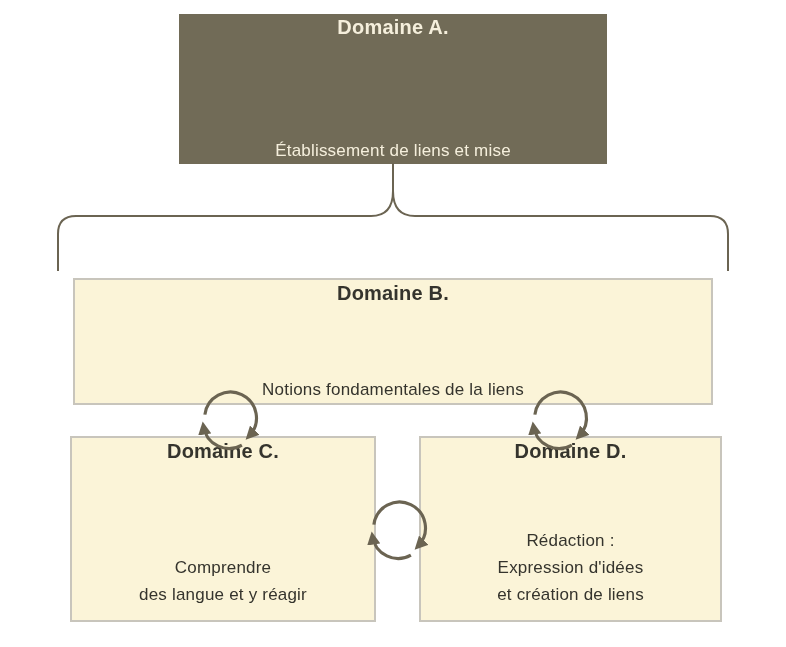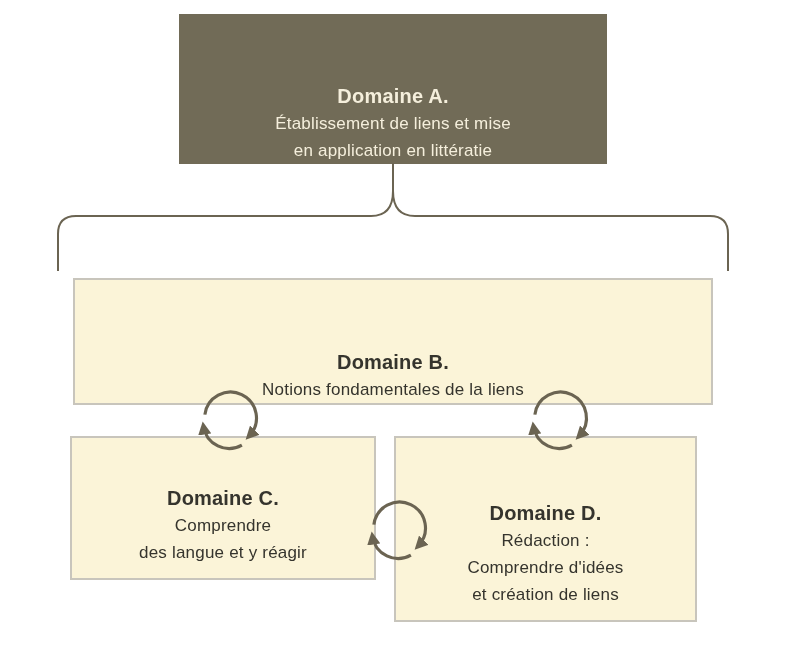--- a/index.html
+++ b/index.html
@@ -16,36 +16,36 @@
   .canvas{
     position:relative;
     width:786px;height:647px;
     background:var(--background,#fff);
     overflow:hidden;
   }
   .box{
     position:absolute;
     box-sizing:border-box;
     display:flex;flex-direction:column;
-    align-items:center;justify-content:flex-end;
+    align-items:center;justify-content:space-between;
     text-align:center;
   }
   .box-dark{
     background:var(--dark-box-bg,#716B57);
     color:var(--dark-box-text,#F5EFDC);
     left:179px;top:14px;width:428px;height:150px;
   }
   .box-light{
     background:var(--light-box-bg,#FBF4D8);
     border:2px solid var(--light-box-border,#C8C5BC);
     color:var(--dark-text,#35342D);
   }
   .box-b{left:73px;top:278px;width:640px;height:127px;}
-  .box-c{left:70px;top:436px;width:306px;height:144px;padding-bottom:12px;}
-  .box-d{left:394px;top:436px;width:303px;height:186px;padding-bottom:12px;}
+  .box-c{left:70px;top:436px;width:306px;height:186px;padding-bottom:12px;}
+  .box-d{left:419px;top:436px;width:303px;height:186px;padding-bottom:12px;}
   .box .title{
     font-size:20px;font-weight:700;line-height:27px;letter-spacing:.2px;
   }
   .box .desc{
     font-size:17px;font-weight:400;line-height:27px;letter-spacing:.2px;
   }
   .overlay{
     position:absolute;left:0;top:0;width:786px;height:647px;
     pointer-events:none;
   }
@@ -60,21 +60,20 @@
 </style>
 </head>
 <body>
 
 <div class="canvas">
 
   <div class="box box-dark">
     <div class="title">Domaine A.</div>
     <div class="desc">
       <div>Établissement de liens et mise</div>
-      <div>en application en littératie</div>
     </div>
   </div>
 
   <svg class="overlay" viewBox="0 0 786 647" aria-hidden="true">
     <path class="stroke-c" fill="none" stroke-width="2" d="M 393 163 V 191 C 393 208 385 216 371 216 H 76 Q 58 216 58 234 V 271
          M 393 191 C 393 208 401 216 415 216 H 710 Q 728 216 728 234 V 271"></path>
   </svg>
 
   <div class="box box-light box-b">
     <div class="title">Domaine B.</div>
@@ -88,21 +87,21 @@
     <div class="desc">
       <div>Comprendre</div>
       <div>des langue et y réagir</div>
     </div>
   </div>
 
   <div class="box box-light box-d">
     <div class="title">Domaine D.</div>
     <div class="desc">
       <div>Rédaction :</div>
-      <div>Comprendre d'idées</div>
+      <div>Expression d'idées</div>
       <div>et création de liens</div>
     </div>
   </div>
 
   <svg width="0" height="0" style="position:absolute" aria-hidden="true">
     <defs>
       <marker id="ah" viewBox="0 0 10 10" refX="6" refY="5" markerWidth="4.2" markerHeight="4.2" orient="auto">
         <path class="fill-c" d="M 0 0 L 10 5 L 0 10 z"></path>
       </marker>
       <g id="cycle">

